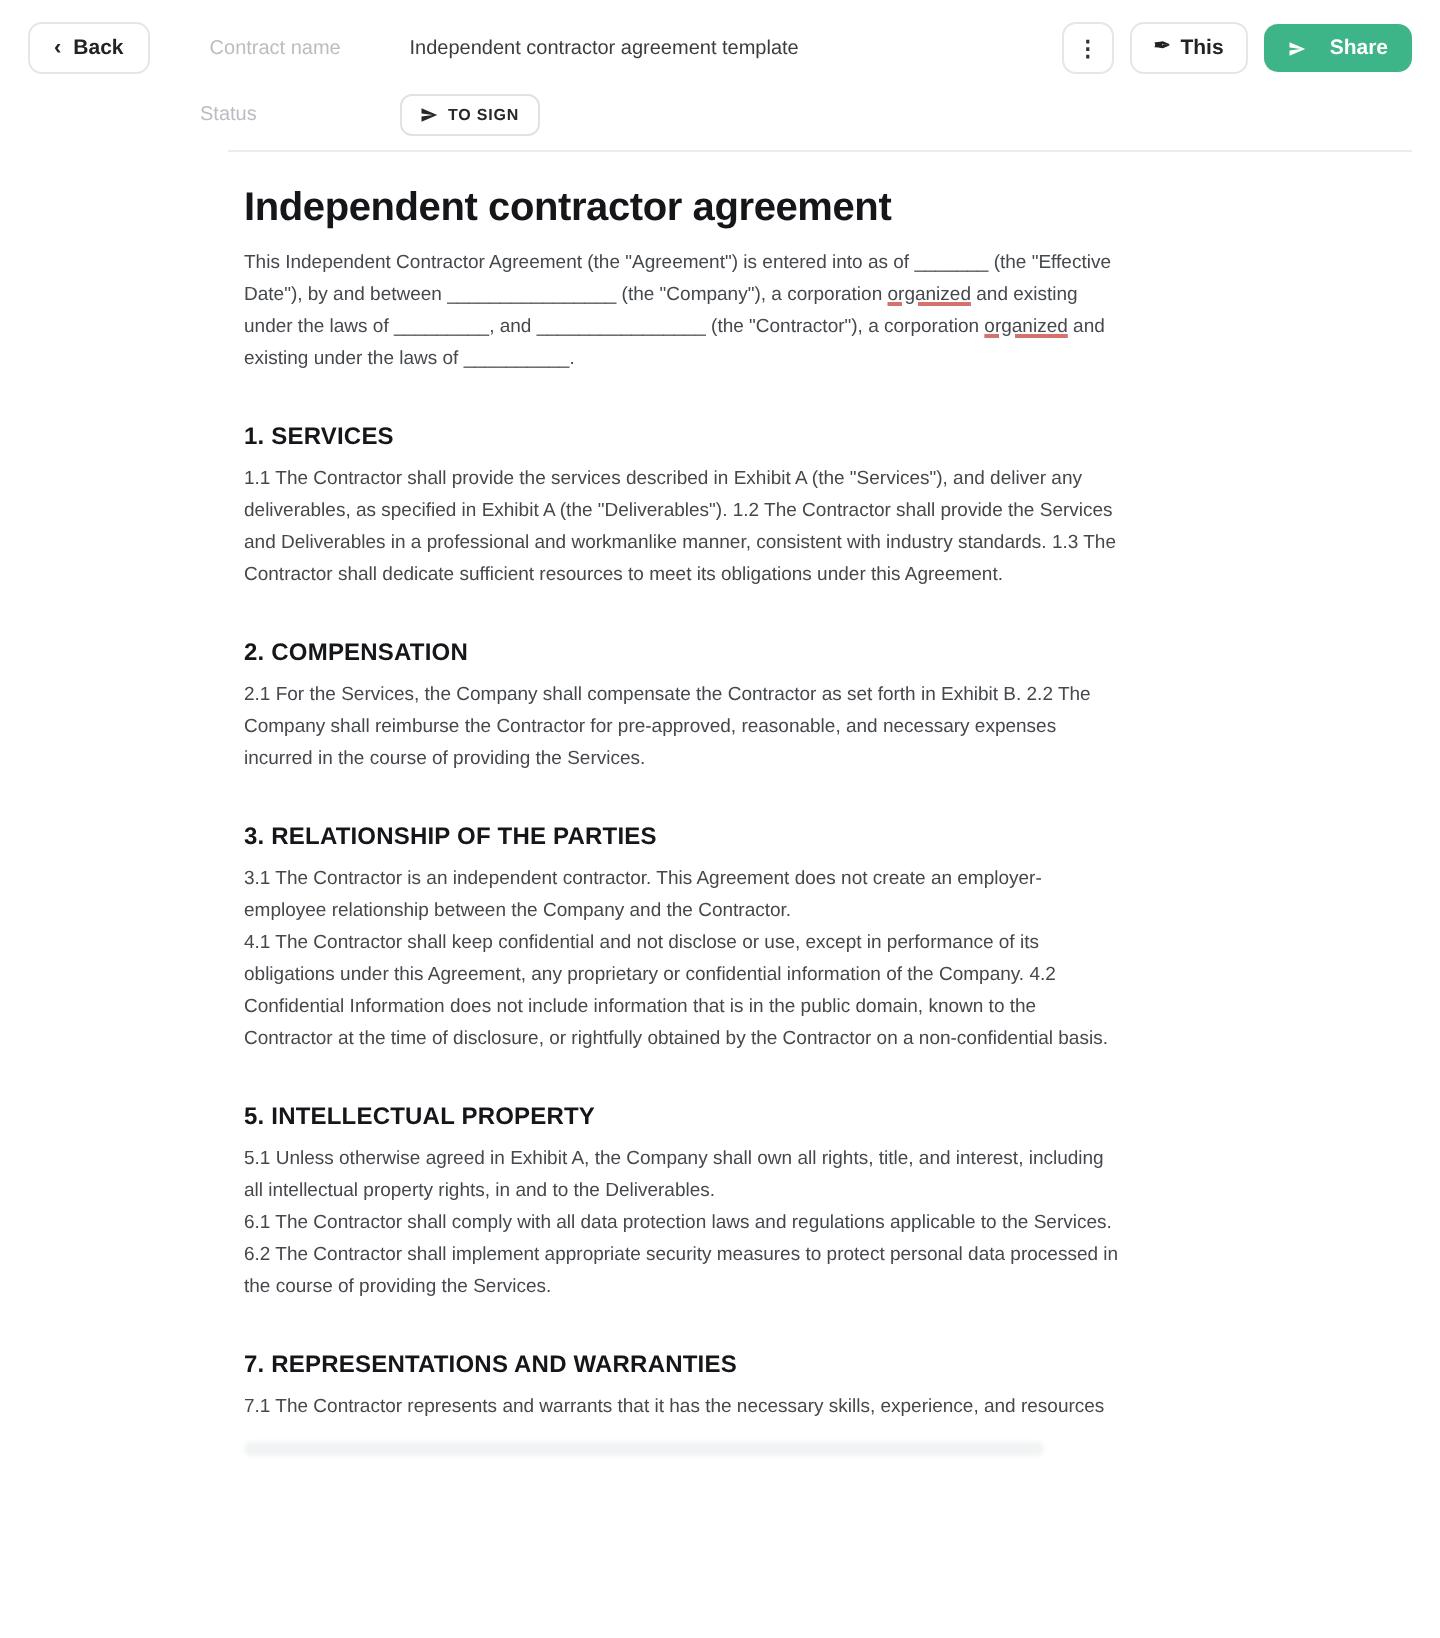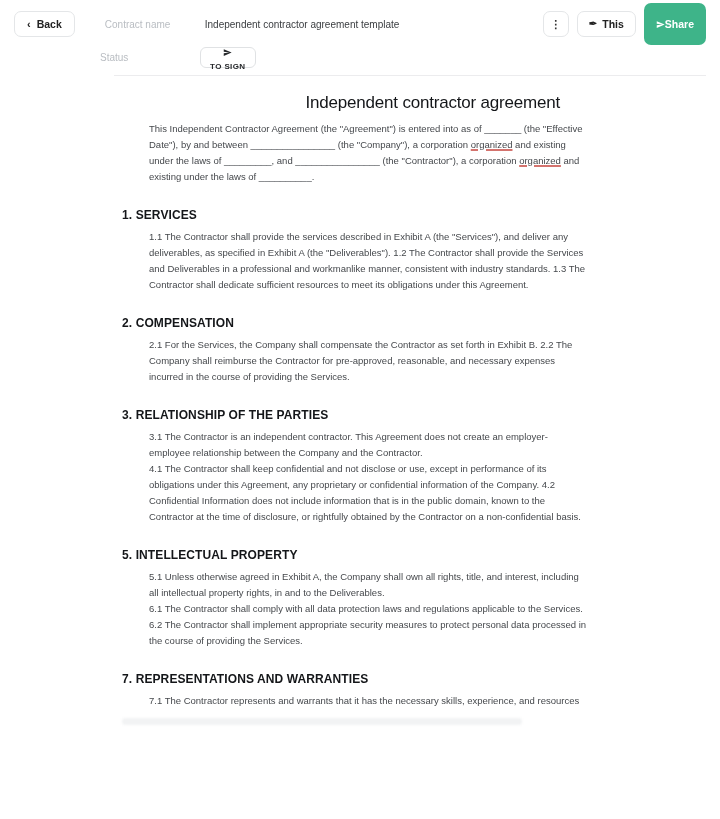--- a/index.html
+++ b/index.html
@@ -40,43 +40,43 @@
     background:#fff;display:inline-flex;align-items:center;justify-content:center;
     font-size:11px;font-weight:700;color:#333;cursor:pointer;font-family:inherit;
   }
   .sign-btn{
     display:inline-flex;align-items:center;gap:5px;height:26px;padding:0 11px;
     border:1px solid var(--border);border-radius:7px;background:#fff;
     font-size:10.5px;font-weight:700;color:#222;cursor:pointer;font-family:inherit;
   }
   .sign-nib{font-size:10px;line-height:1;}
   .share-btn{
-    display:inline-flex;align-items:center;gap:0;height:42px;padding:0 12px;
+    display:inline-flex;align-items:center;gap:12px;height:24px;padding:0 12px;
     border:none;border-radius:7px;background:var(--accent);
     font-size:10.5px;font-weight:700;color:#fff;cursor:pointer;font-family:inherit;
   }
   .plane-svg{width:9px;height:9px;display:block;}
   .status-row{display:flex;align-items:center;height:30px;margin-top:4px;padding-left:86px;}
   .status-label{width:100px;flex:none;font-size:10px;color:var(--label-gray);}
   .status-badge{
     display:inline-flex;align-items:center;gap:5px;height:21px;padding:0 9px;
     border:1px solid #e0e2e4;border-radius:6px;background:#fff;
-    font-size:8px;font-weight:800;letter-spacing:.4px;color:#26282b;flex-direction:column;
+    font-size:8px;font-weight:800;letter-spacing:.4px;color:#26282b;
   }
   .header-divider{margin-left:100px;border-bottom:1px solid #ececee;margin-top:3px;}
   
   .doc{
     padding:17px 0 0 122px;width:560px;
   }
   .doc-title{
-    font-size:17px;font-weight:400;color:var(--heading);
-    letter-spacing:-.2px;margin-bottom:8px;text-align:right;
+    font-size:20px;font-weight:700;color:var(--heading);
+    letter-spacing:-.2px;margin-bottom:8px;
   }
   .doc p{
-    width:438px;font-size:9.5px;line-height:16px;color:var(--body-text);margin-left:27px;
+    width:438px;font-size:9.5px;line-height:16px;color:var(--body-text);
   }
   .doc h2{
     width:438px;font-size:12px;font-weight:800;color:var(--heading);
     margin-top:23px;margin-bottom:7px;letter-spacing:.1px;
   }
   .misspell{
     text-decoration:underline;
     text-decoration-color:var(--misspell);
     text-decoration-thickness:1.5px;
     text-underline-offset:1px;

